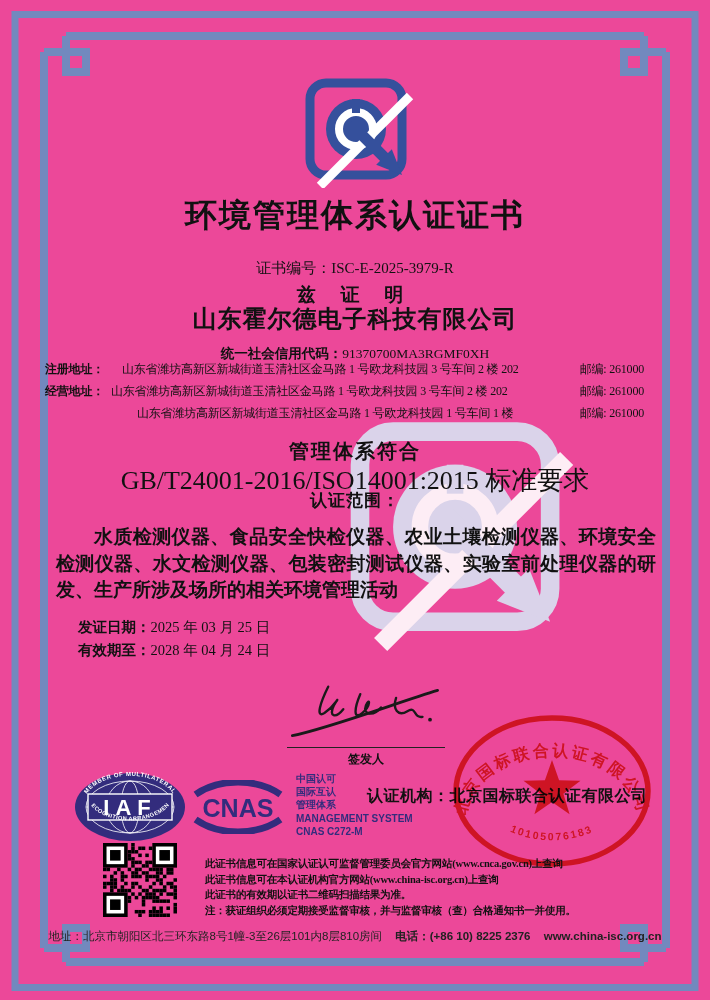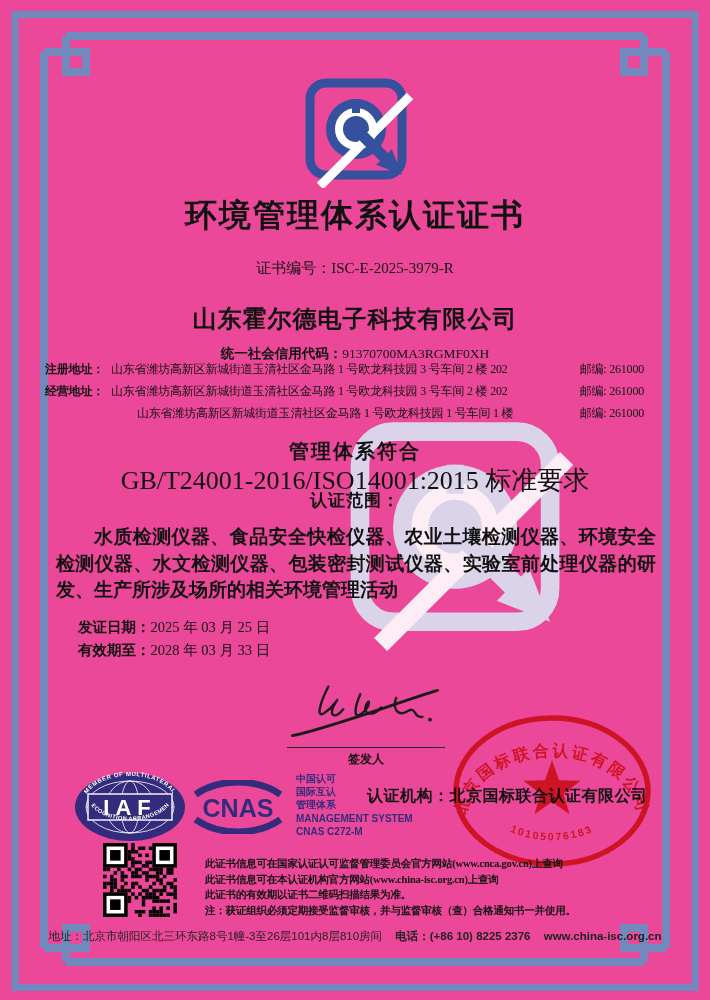--- a/index.html
+++ b/index.html
@@ -21,21 +21,21 @@
   #attest  { top:282px; font-size:19px; font-weight:bold; letter-spacing:10px; }
   #company { top:303px; font-size:24px; font-weight:bold; letter-spacing:1px; }
   #credit  { top:345px; font-size:13.5px; }
   #credit .lbl { font-weight:bold; }
 
   .addr-row { position:absolute; left:45px; right:66px; height:22px;
               font-size:12px; display:flex; align-items:baseline; letter-spacing:-0.2px; }
   .addr-label { font-weight:bold; flex:0 0 66px; }
   .addr-text.indent { padding-left:26px; }
   .addr-postal { margin-left:auto; padding-left:8px; white-space:nowrap; }
-  #addr0 { top:361px; } #addr1 { top:383px; } #addr2 { top:405px; }
+  #addr0 { top:361px;gap:11px; } #addr1 { top:383px; } #addr2 { top:405px; }
 
   #mgmt-heading { top:438px; font-size:20px; font-weight:bold; letter-spacing:2px; }
   #standard     { top:463px; font-size:26px; }
   #scope-label  { top:489px; font-size:17px; font-weight:bold; letter-spacing:1px; }
   #scope { left:56px; top:524px; width:600px; font-size:19px; font-weight:bold;
            line-height:26.5px; text-align:justify; text-indent:2em; }
 
   #dates { left:78px; top:616px; font-size:14.5px; line-height:22.5px; }
   #dates .lbl { font-weight:bold; }
 
@@ -107,20 +107,21 @@
     <path d="M 70,45 L 106,81" stroke="#35509c" stroke-width="11"></path>
     <polygon points="122,97 111.8,71.2 96.2,86.8" fill="#35509c"></polygon>
   </svg>
 
   <div id="title" class="abs centered">环境管理体系认证证书</div>
 
   <div id="certno" class="abs centered">
     <span class="lbl">证书编号：</span><span>ISC-E-2025-3979-R</span>
   </div>
 
+  <div id="attest" class="abs centered">兹 证 明</div>
 
   <div id="company" class="abs centered">山东霍尔德电子科技有限公司</div>
 
   <div id="credit" class="abs centered">
     <span class="lbl">统一社会信用代码：</span><span>91370700MA3RGMF0XH</span>
   </div>
 
   <div id="addr0" class="addr-row">
     <span class="addr-label">注册地址：</span>
     <span class="addr-text">山东省潍坊高新区新城街道玉清社区金马路 1 号欧龙科技园 3 号车间 2 楼 202</span>
@@ -140,21 +141,21 @@
   <div id="mgmt-heading" class="abs centered">管理体系符合</div>
   <div id="standard" class="abs centered">GB/T24001-2016/ISO14001:2015 标准要求</div>
   <div id="scope-label" class="abs centered">认证范围：</div>
   <div id="scope" class="abs">水质检测仪器、食品安全快检仪器、农业土壤检测仪器、环境安全检测仪器、水文检测仪器、包装密封测试仪器、实验室前处理仪器的研发、生产所涉及场所的相关环境管理活动</div>
 
   <div id="dates" class="abs">
     <div>
       <span class="lbl">发证日期：</span><span>2025 年 03 月 25 日</span>
     </div>
     <div>
-      <span class="lbl">有效期至：</span><span>2028 年 03 月 33 日</span>
+      <span class="lbl">有效期至：</span><span>2028 年 04 月 24 日</span>
     </div>
   </div>
 
   <svg id="sig-svg" class="abs" width="165" height="66" viewBox="0 0 165 70">
     <g stroke="#1a1a1a" fill="none" stroke-linecap="round">
       <path d="M 6,58 C 45,50 120,22 160,10" stroke-width="3"></path>
       <path d="M 44,6 C 36,22 30,40 40,34 C 52,26 58,12 50,26 C 44,38 52,40 60,30" stroke-width="2.5"></path>
       <path d="M 78,14 C 72,28 70,42 80,34 C 90,26 88,16 84,26 C 80,36 92,38 100,28" stroke-width="2.5"></path>
       <path d="M 116,18 C 112,30 118,38 128,32 C 138,26 134,40 144,38" stroke-width="2.5"></path>
     </g>

